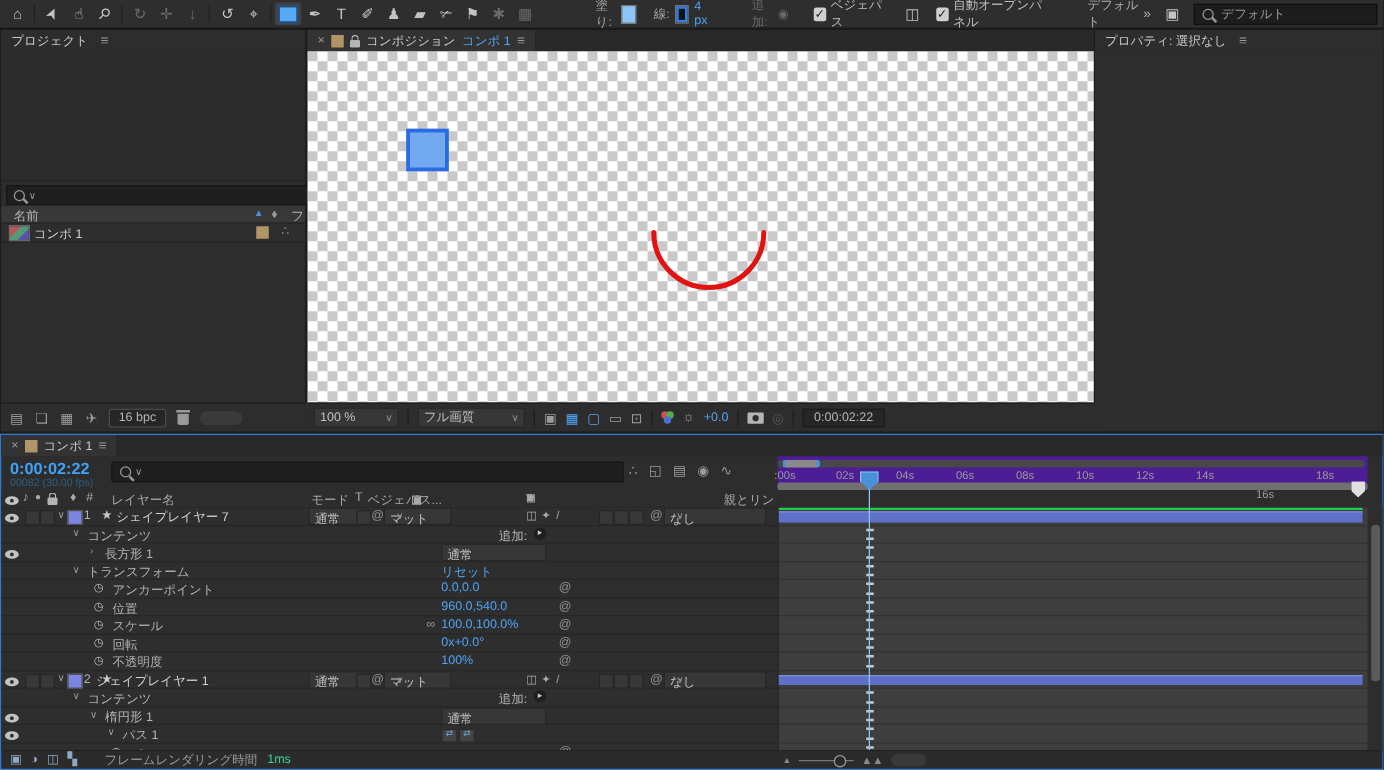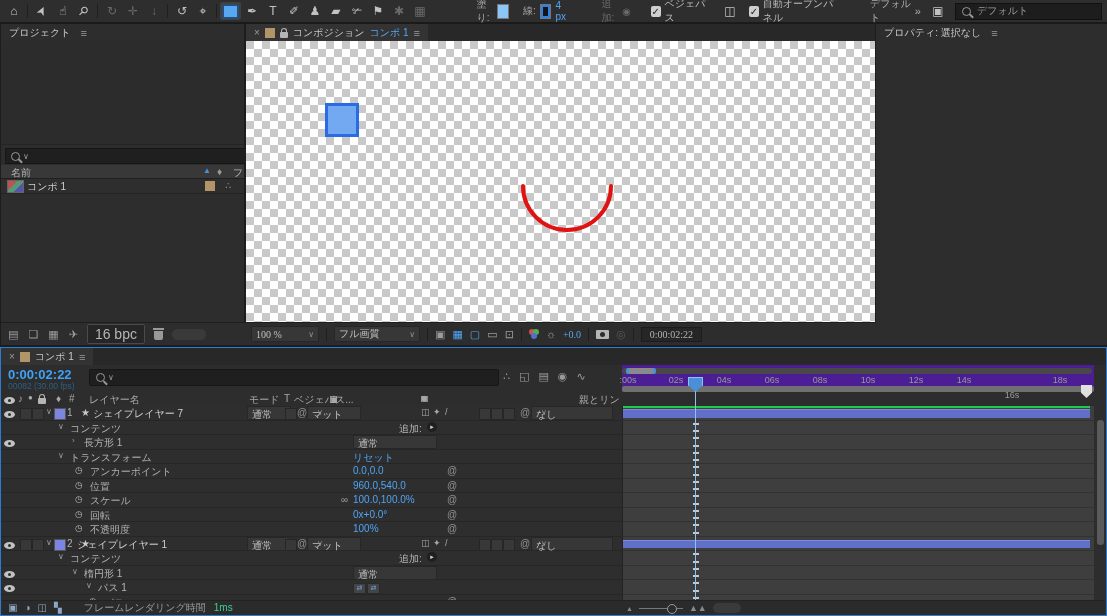--- a/index.html
+++ b/index.html
@@ -36,40 +36,40 @@
   #proj-preview{position:absolute;left:0;top:17px;width:243px;height:103px;background:#2c2c2c;border-bottom:1px solid #242424;}
   #proj-search{position:absolute;left:4px;top:124px;width:232px;height:14px;background:#1f1f1f;border:1px solid #161616;
                display:flex;align-items:center;padding:0 5px;gap:3px;}
   #proj-cols{position:absolute;left:0;top:141px;width:243px;height:13px;background:#383838;border-bottom:1px solid #202020;color:#b5b5b5;}
   #proj-row{position:absolute;left:0;top:155px;width:243px;height:14px;background:#2e2e2e;border-bottom:1px solid #242424;}
   .thumb{display:inline-block;width:15px;height:11px;border:1px solid #666;
          background:linear-gradient(135deg,#b55 0 35%,#597 35% 65%,#55a 65%);}
   #proj-footer{position:absolute;left:0;bottom:0;width:243px;height:22px;background:#2d2d2d;border-top:1px solid #1e1e1e;
                display:flex;align-items:center;gap:9px;padding-left:7px;}
   .pf-ic{color:#9a9a9a;font-size:11px;}
-  #bpc{border:1px solid #4a4a4a;background:#262626;color:#b5b5b5;font-size:14px;padding:1px 7px;border-radius:2px;}
+  #bpc{border:1px solid #4a4a4a;background:#262626;color:#b5b5b5;font-size:10px;padding:1px 7px;border-radius:2px;}
   .i-trash{position:relative;display:inline-block;width:9px;height:9px;background:#999;border-radius:0 0 2px 2px;margin-top:3px;}
   .i-trash::before{content:"";position:absolute;left:-1px;top:-3px;width:11px;height:2px;background:#999;}
   .pill{width:34px;height:11px;background:#3a3a3a;border-radius:6px;}
   
   #comp{left:246px;top:24px;width:629px;height:321px;}
   .tabbar{height:17px;background:#282828;display:flex;align-items:center;}
   .tab{height:17px;display:flex;align-items:center;gap:5px;padding:0 8px;background:#333;color:#c8c8c8;}
   .tab .close{color:#9a9a9a;}
   .tanswatch{display:inline-block;width:10px;height:10px;background:#b19468;}
   .i-lock{position:relative;display:inline-block;width:8px;height:6px;background:#b5b5b5;border-radius:1px;margin-top:4px;}
   .i-lock::before{content:"";position:absolute;left:1px;top:-4px;width:4px;height:4px;border:1.5px solid #b5b5b5;
                   border-bottom:none;border-radius:3px 3px 0 0;}
   .bluetxt{color:#57a6f0;}
   #viewer{position:absolute;left:0;top:17px;width:629px;height:282px;
           background:repeating-conic-gradient(#ffffff 0% 25%, #c9c9c9 0% 50%) 0 0/16px 16px;}
   #blue-square{position:absolute;left:79px;top:62px;width:28px;height:28px;background:#73a9f0;border:3px solid #2c6ce2;}
   #red-arc{position:absolute;left:272px;top:138px;}
   #comp-foot{position:absolute;left:0;bottom:0;width:629px;height:22px;background:#2d2d2d;border-top:1px solid #1e1e1e;
-             display:flex;align-items:center;gap:7px;padding:0 5px;color:#b5b5b5;font-family:Liberation Serif, serif;}
+             display:flex;align-items:center;gap:7px;padding:0 5px;color:#b5b5b5;}
   .dd{display:inline-flex;align-items:center;justify-content:space-between;background:#373737;border:1px solid #272727;
       height:14px;padding:0 4px;color:#c0c0c0;}
   .ddc{color:#8f8f8f;font-size:8px;margin-left:5px;}
   .vicon{font-size:11px;color:#9c9c9c;}
   .vicon.act{color:#4fa4f5;}
   .rgbdot{position:relative;width:10px;height:10px;}
   .rgbdot i{position:absolute;width:6px;height:6px;border-radius:50%;}
   .vsep{width:1px;height:13px;background:#1f1f1f;}
   .i-cam{position:relative;display:inline-block;width:13px;height:9px;background:#b5b5b5;border-radius:1px;}
   .i-cam::before{content:"";position:absolute;left:4px;top:2px;width:5px;height:5px;background:#2d2d2d;border-radius:50%;}

